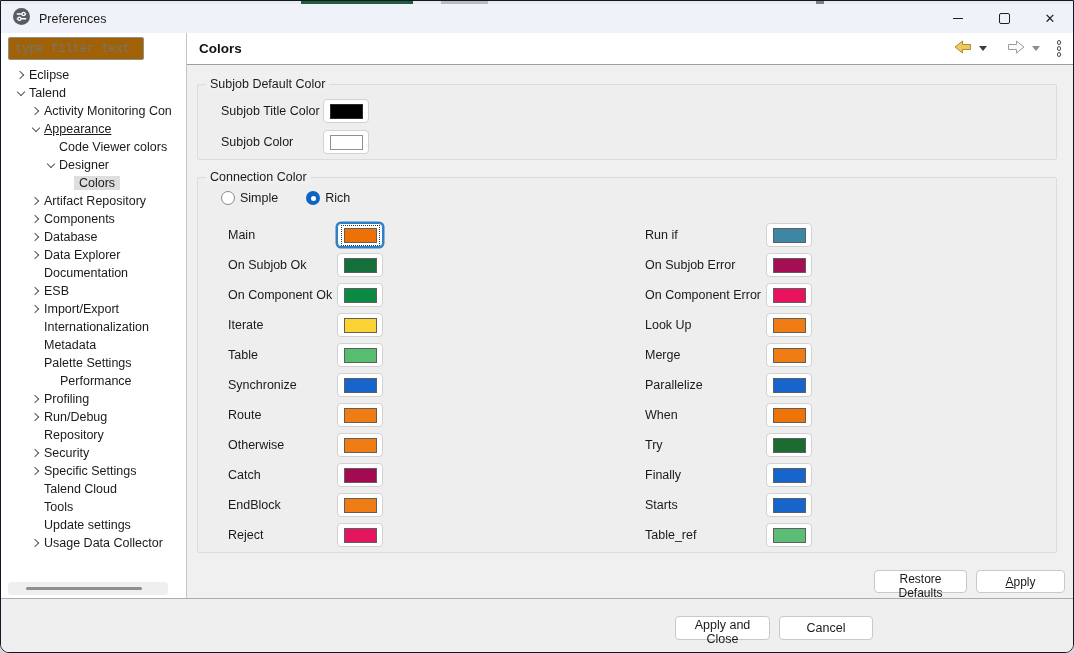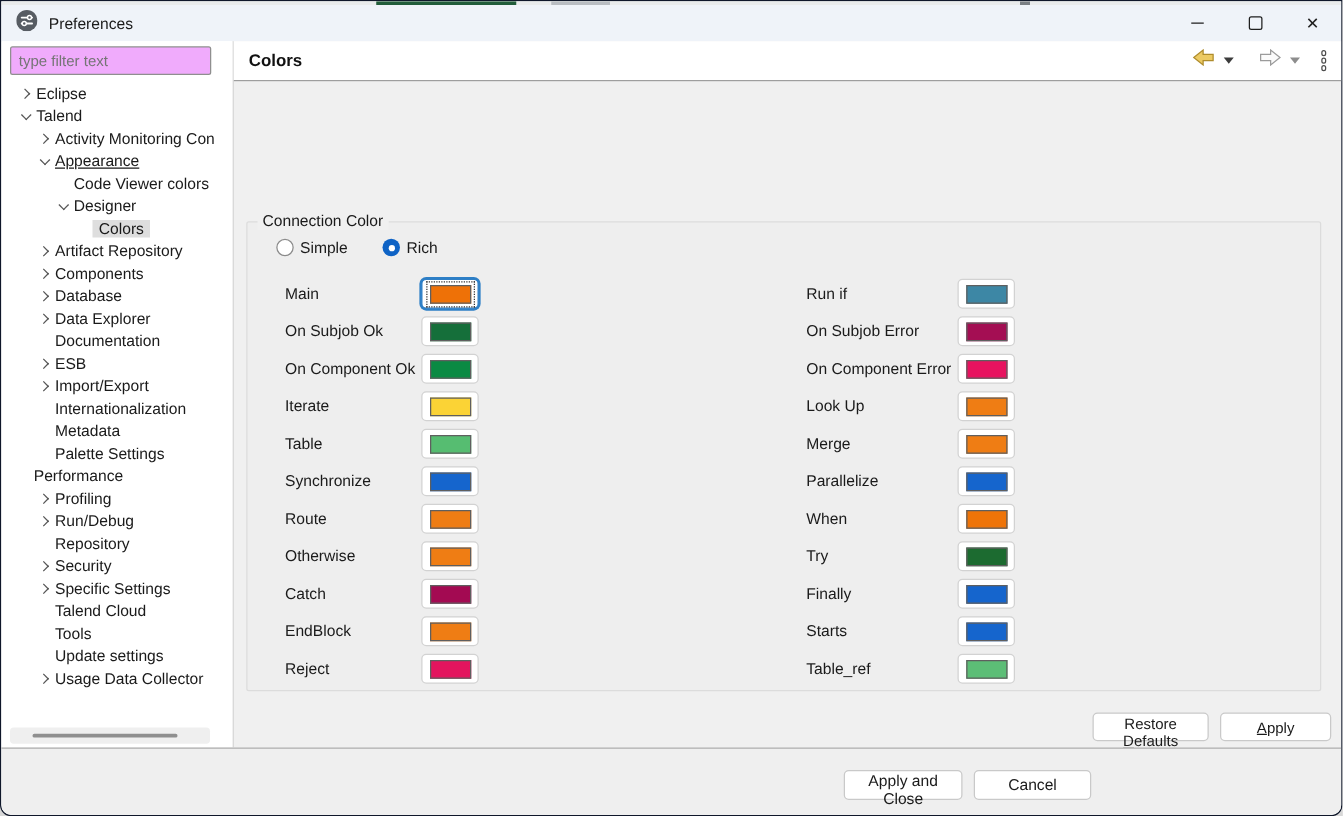--- a/index.html
+++ b/index.html
@@ -13,22 +13,22 @@
   .titlebar{height:29px;display:flex;align-items:center;background:#eff3f9;padding-left:12px;}
   .title-text{margin-left:9px;font-size:12.5px;color:#1a1a1a;}
   .win-controls{margin-left:auto;display:flex;height:100%;}
   .wc{width:46px;display:flex;align-items:center;justify-content:center;cursor:default;}
   .glyph-min{width:10px;border-top:1.2px solid #1f1f1f;display:inline-block;}
   .glyph-max{width:9px;height:9px;border:1.2px solid #1f1f1f;border-radius:2px;display:inline-block;}
   .glyph-close{font-size:13px;color:#1f1f1f;line-height:1;}
   
   .body-row{display:flex;height:565px;}
   .sidebar{position:relative;width:185px;min-width:185px;background:#fff;}
-  .filter-input{position:absolute;left:7px;top:4px;width:161px;height:23px;box-sizing:border-box;
-     border:1px solid #8f8f8f;border-radius:2px;padding:0 6px;font-size:12px;color:#1a1a1a;outline:none;background:#f0abfc;}
+  .filter-input{position:absolute;left:7px;top:4px;width:136px;height:23px;box-sizing:border-box;
+     border:1px solid #8f8f8f;border-radius:2px;padding:0 6px;font-size:12px;color:#1a1a1a;outline:none;background:#a16207;font-family:Liberation Mono, monospace;}
   .filter-input::placeholder{color:#757575;}
   .tree{position:absolute;top:33px;left:0;right:1px;}
   .tree-item{height:18px;display:flex;align-items:center;font-size:12.5px;color:#1a1a1a;
      white-space:nowrap;overflow:hidden;cursor:default;}
   .chev-box{width:16px;min-width:16px;display:inline-flex;justify-content:center;align-items:center;}
   .chev{width:6px;height:6px;border-right:1.3px solid #565656;border-bottom:1.3px solid #565656;box-sizing:border-box;}
   .chev.collapsed{transform:rotate(-45deg);margin-left:-2px;}
   .chev.expanded{transform:rotate(45deg);margin-top:-3px;}
   .tree-item.selected .tree-label{background:#dedede;padding:0 5px;}
   .hscrollbar{position:absolute;left:7px;bottom:3px;width:160px;height:13px;background:#efefef;border-radius:3px;}
@@ -212,21 +212,21 @@
               <span class="chev" style="visibility: hidden;"></span>
             </span>
     <span class="tree-label">Metadata</span>
   </div>
           <div class="tree-item" style="padding-left: 27px;">
     <span class="chev-box">
               <span class="chev" style="visibility: hidden;"></span>
             </span>
     <span class="tree-label">Palette Settings</span>
   </div>
-          <div class="tree-item" style="padding-left: 10px;">
+          <div class="tree-item" style="padding-left: 43px;">
     <span class="chev-box">
               <span class="chev" style="visibility: hidden;"></span>
             </span>
     <span class="tree-label">Performance</span>
   </div>
           <div class="tree-item" style="padding-left: 27px;">
     <span class="chev-box">
               <span class="chev collapsed"></span>
             </span>
     <span class="tree-label">Profiling</span>
@@ -305,20 +305,37 @@
           <span class="caret disabled"></span>
           <span class="kebab">
               <i></i>
               <i></i>
               <i></i>
             </span>
         </div>
       </div>
 
       <div class="content">
+        <div class="group group1">
+          <span class="group-title">Subjob Default Color</span>
+          <div class="subjob-rows">
+              <div class="crow">
+    <span class="clabel">Subjob Title Color</span>
+    <span class="swatch">
+      <span class="chip" style="background: rgb(0, 0, 0); border-color: rgb(43, 43, 43);"></span>
+    </span>
+  </div>
+              <div class="crow">
+    <span class="clabel">Subjob Color</span>
+    <span class="swatch">
+      <span class="chip" style="background: rgb(255, 255, 255); border-color: rgb(144, 144, 144);"></span>
+    </span>
+  </div>
+            </div>
+        </div>
 
         <div class="group group2">
           <span class="group-title">Connection Color</span>
           <div class="radio-row">
               <span class="radio">
     <span class="rb"></span>
     <span class="rlabel">Simple</span>
   </span>
               <span class="radio">
     <span class="rb on"></span>

